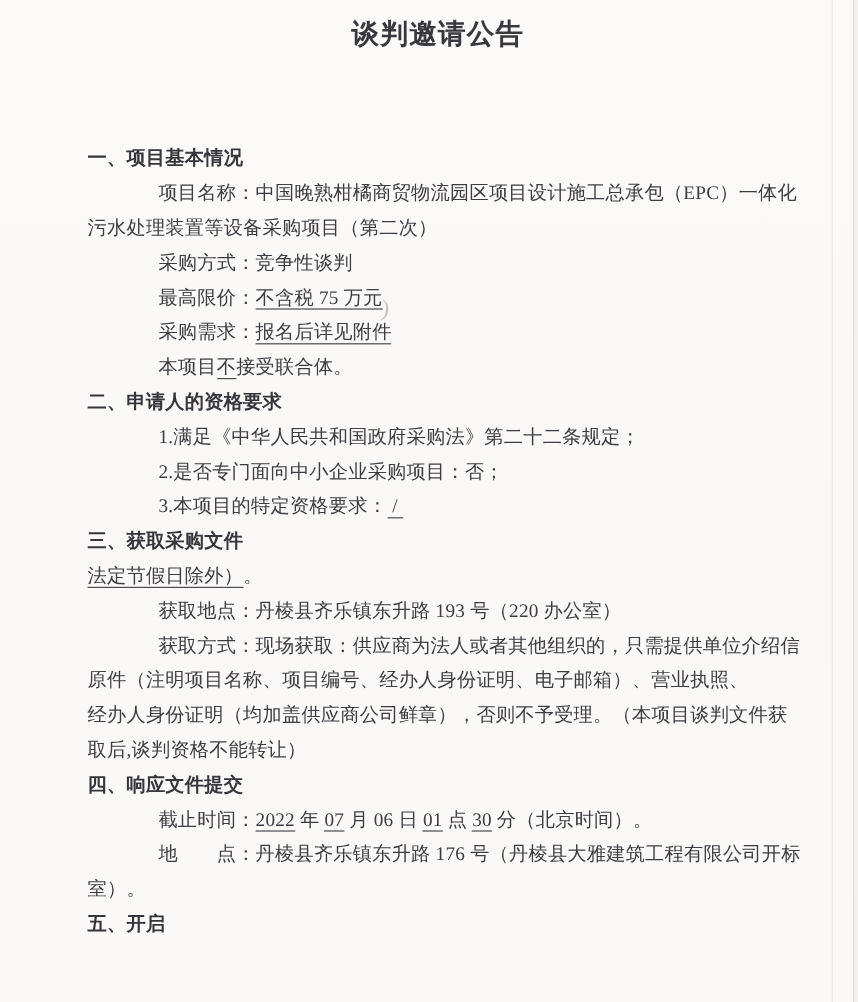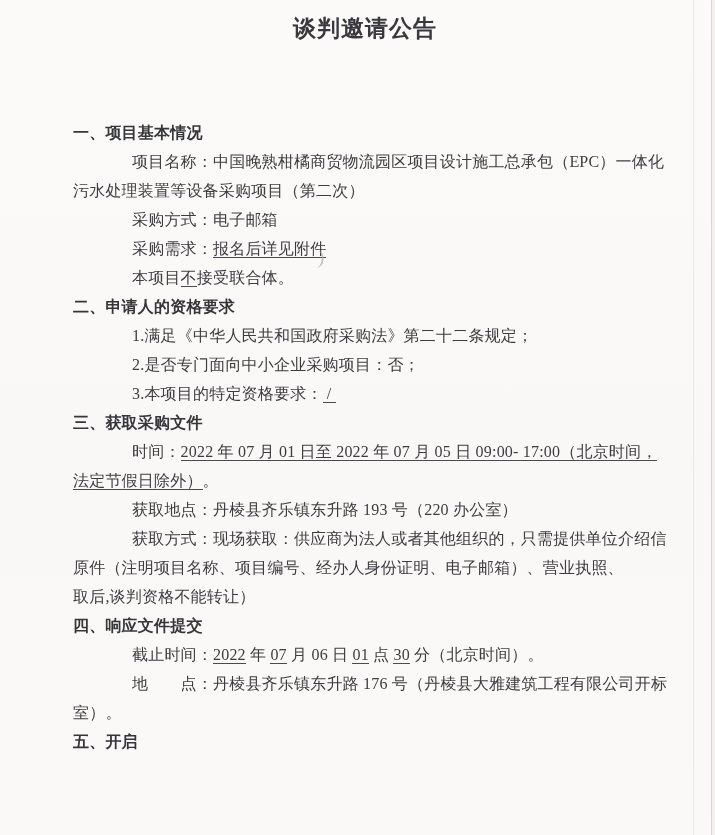--- a/index.html
+++ b/index.html
@@ -70,33 +70,34 @@
 <body>
 
 <div class="page">
   <div class="content">
     <div class="doc-title">谈判邀请公告</div>
     <div class="title-gap"></div>
     <div>
         <div class="line heading"><span>一、项目基本情况</span></div>
         <div class="line indented"><span>项目名称：中国晚熟柑橘商贸物流园区项目设计施工总承包（EPC）一体化</span></div>
         <div class="line"><span>污水处理装置等设备采购项目（第二次）</span></div>
-        <div class="line indented"><span>采购方式：电子邮箱</span></div>
+        <div class="line indented"><span>采购方式：竞争性谈判</span></div>
+        <div class="line indented"><span>最高限价：</span><span class="u">不含税 75 万元</span></div>
         <div class="line indented"><span>采购需求：</span><span class="u">报名后详见附件</span></div>
         <div class="line indented"><span>本项目</span><span class="u">不</span><span>接受联合体。</span></div>
         <div class="line heading"><span>二、申请人的资格要求</span></div>
         <div class="line indented"><span>1.满足《中华人民共和国政府采购法》第二十二条规定；</span></div>
         <div class="line indented"><span>2.是否专门面向中小企业采购项目：否；</span></div>
         <div class="line indented"><span>3.本项目的特定资格要求：</span><span class="u"> / </span></div>
         <div class="line heading"><span>三、获取采购文件</span></div>
-        <div class="line indented"><span>时间：</span><span class="u">2022 年 07 月 01 日至 2022 年 07 月 05 日 09:00- 17:00（北京时间，</span></div>
         <div class="line"><span class="u">法定节假日除外）</span><span>。</span></div>
         <div class="line indented"><span>获取地点：丹棱县齐乐镇东升路 193 号（220 办公室）</span></div>
         <div class="line indented"><span>获取方式：现场获取：供应商为法人或者其他组织的，只需提供单位介绍信</span></div>
         <div class="line"><span>原件（注明项目名称、项目编号、经办人身份证明、电子邮箱）、营业执照、</span></div>
+        <div class="line"><span>经办人身份证明（均加盖供应商公司鲜章），否则不予受理。（本项目谈判文件获</span></div>
         <div class="line"><span>取后,谈判资格不能转让）</span></div>
         <div class="line heading"><span>四、响应文件提交</span></div>
         <div class="line indented"><span>截止时间：</span><span class="u">2022</span><span> 年 </span><span class="u">07</span><span> 月 06 日 </span><span class="u">01</span><span> 点 </span><span class="u">30</span><span> 分（北京时间）。</span></div>
         <div class="line indented"><span>地　　点：丹棱县齐乐镇东升路 176 号（丹棱县大雅建筑工程有限公司开标</span></div>
         <div class="line"><span>室）。</span></div>
         <div class="line heading"><span>五、开启</span></div>
       </div>
   </div>
 
   <span class="paren-artifact">)</span>

